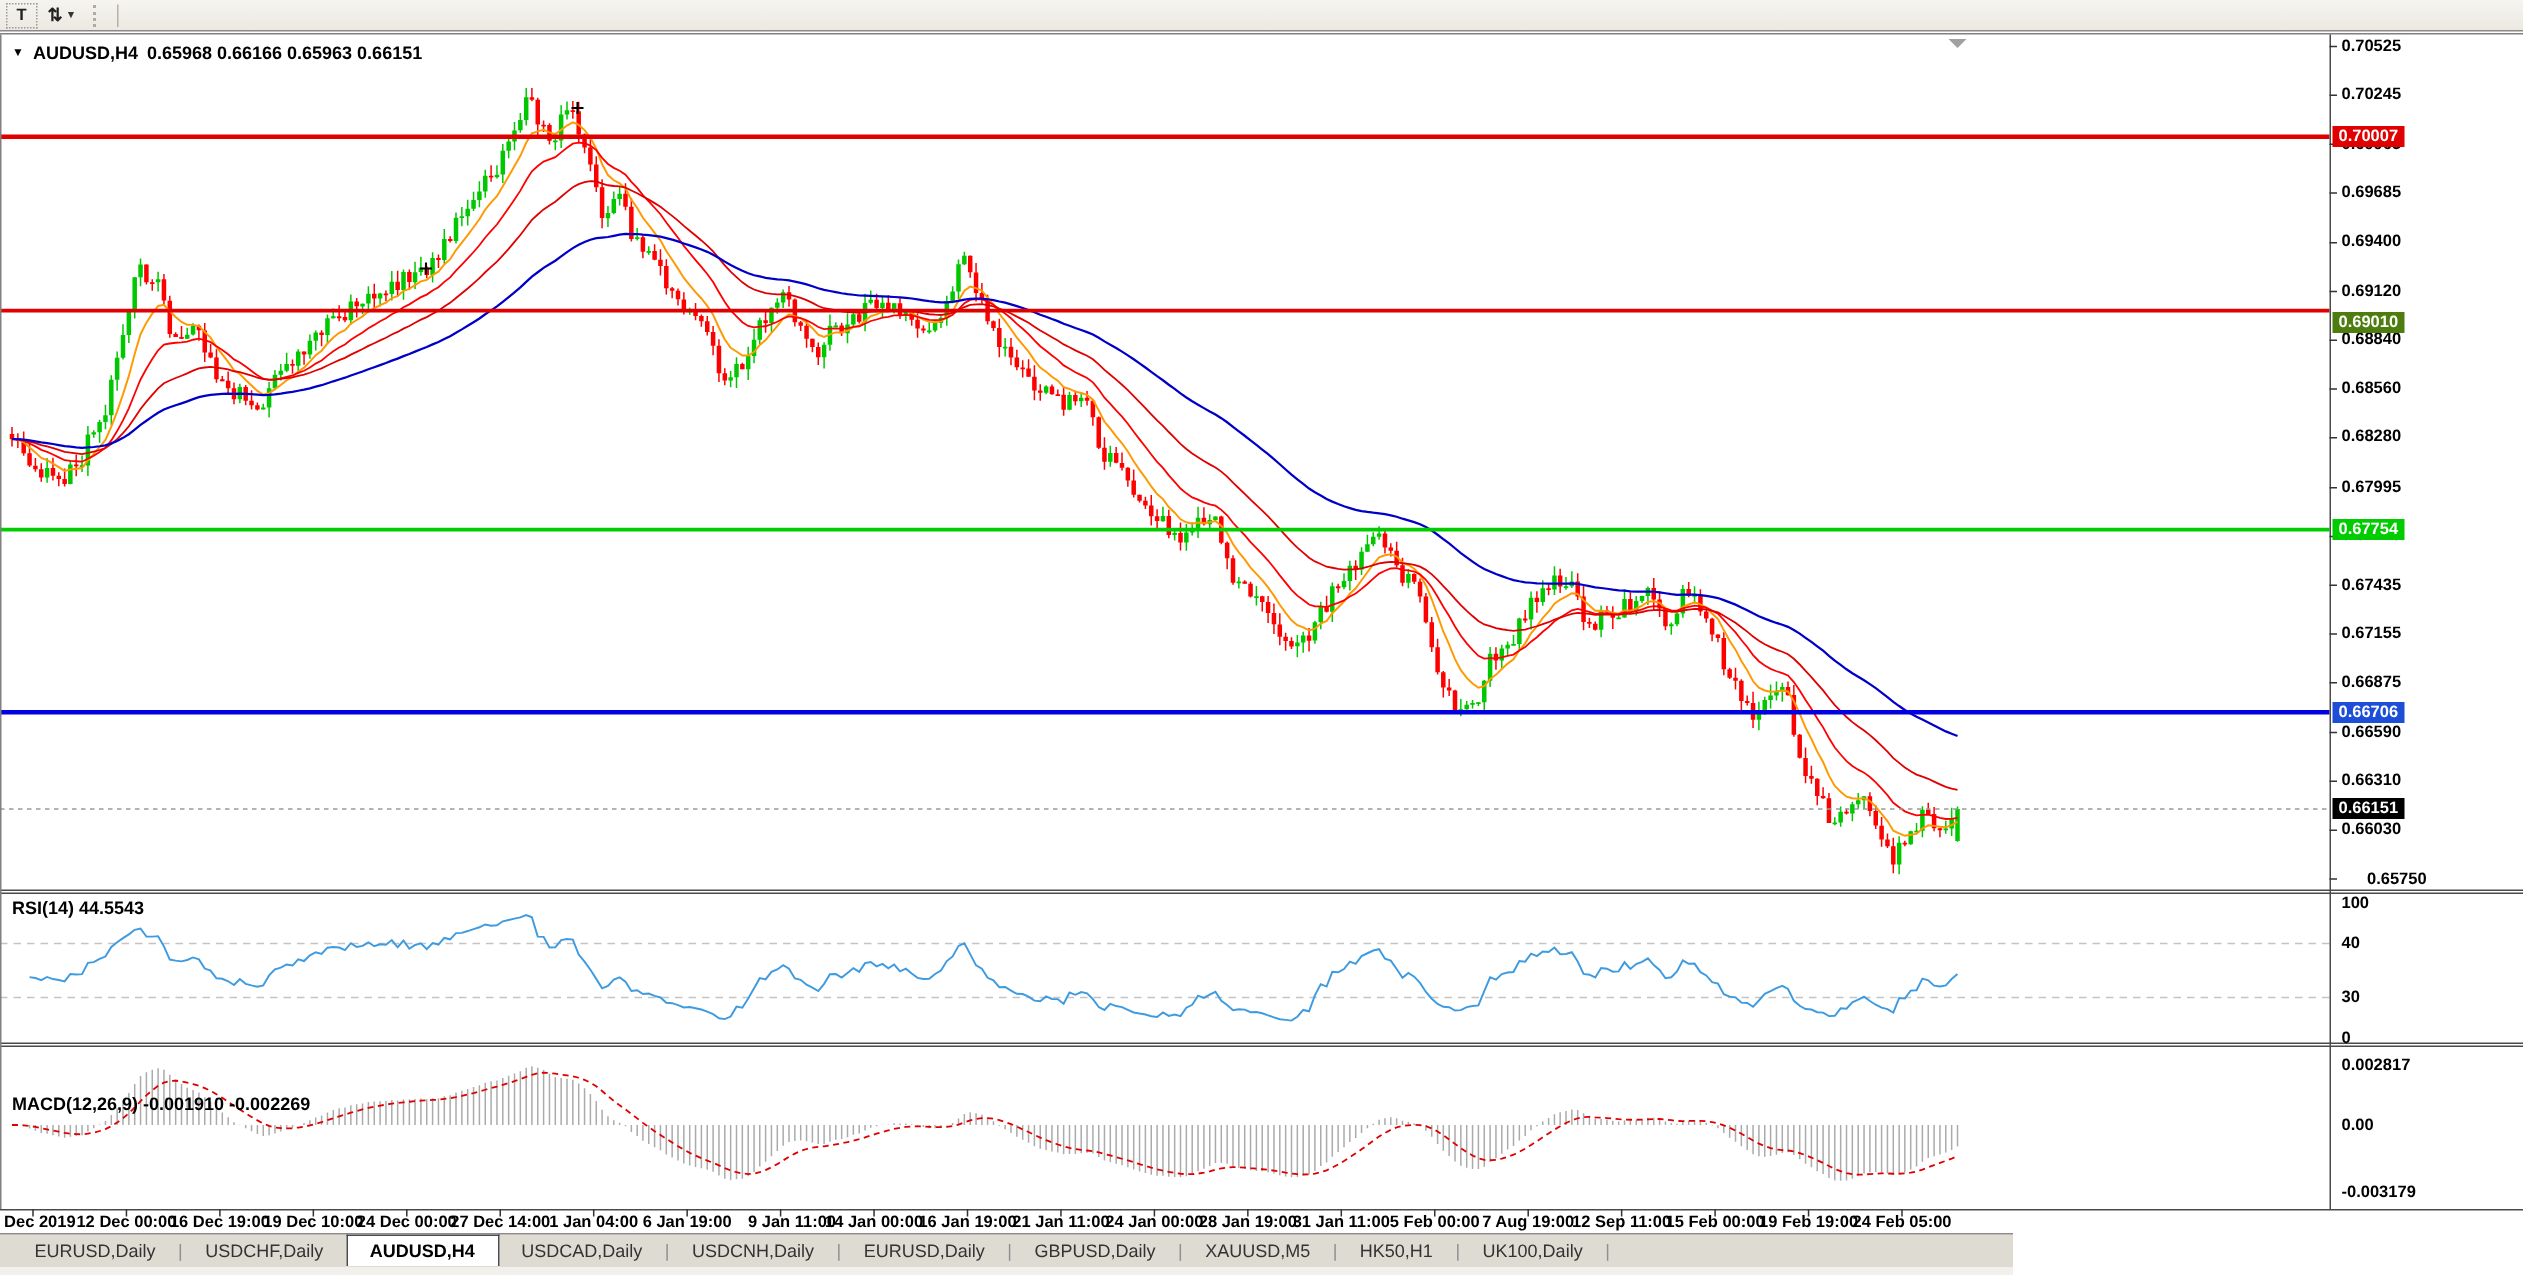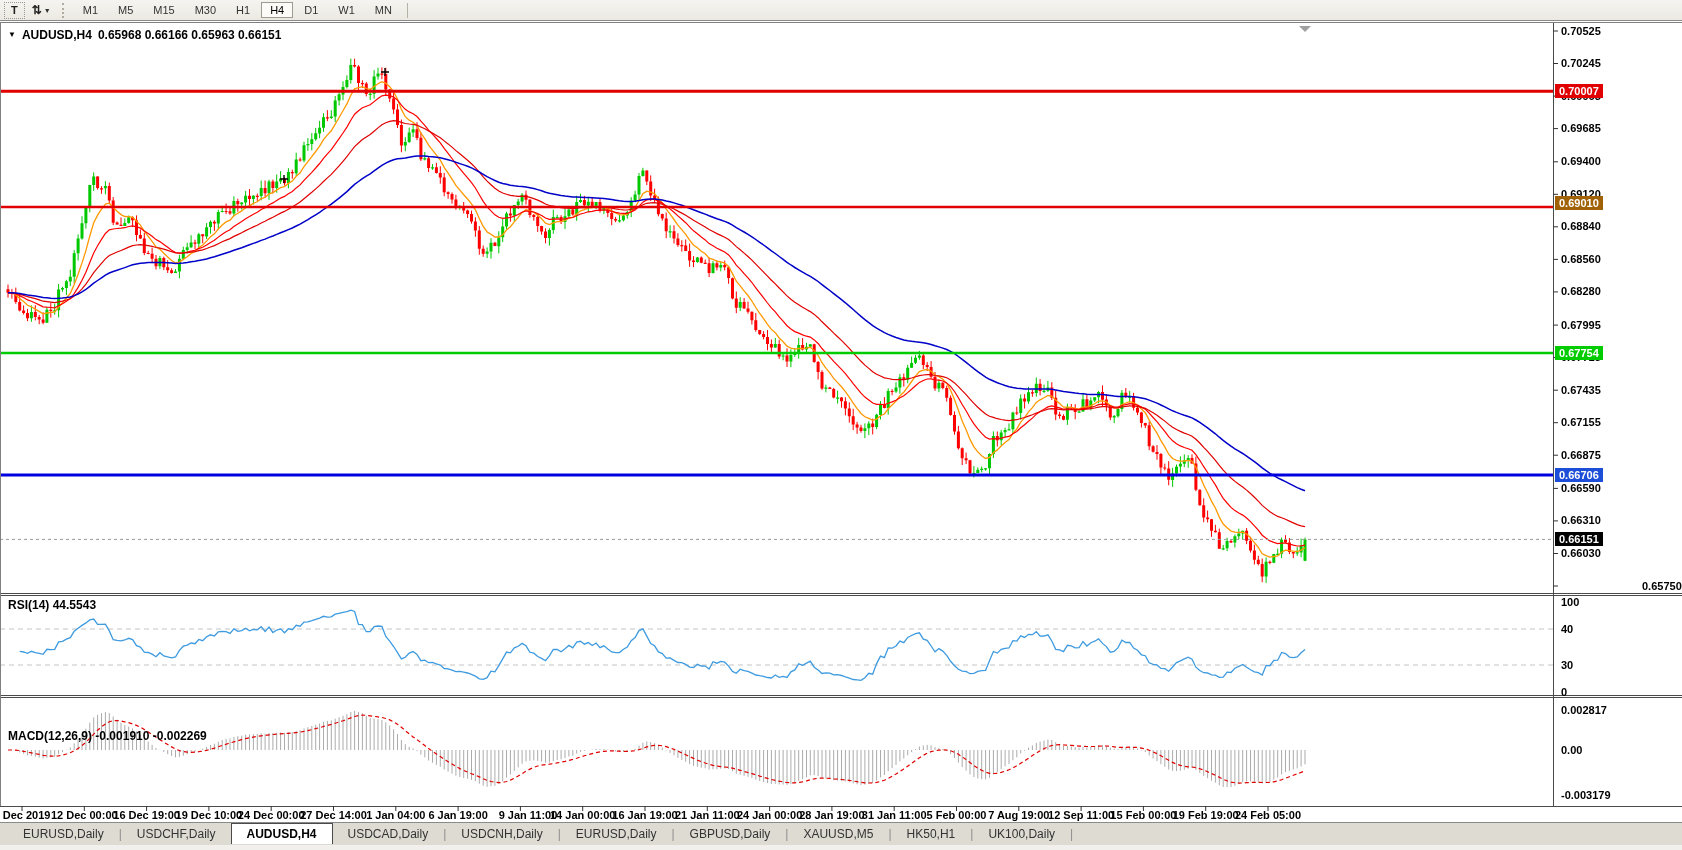--- a/index.html
+++ b/index.html
@@ -46,21 +46,21 @@
     position:absolute;left:1555px;z-index:4;
     font:700 11px "Liberation Sans",sans-serif;color:#fff;
     height:14px;line-height:14px;padding:0 4px;white-space:nowrap;text-align:center;
   }
   .time-label{
     position:absolute;top:809px;z-index:2;transform:translateX(-50%);
     font:700 11px "Liberation Sans",sans-serif;color:#000;white-space:nowrap;
   }
   
   .tabbar{
-    position:absolute;top:822px;left:0;width:1682px;height:28px;z-index:6;
+    position:absolute;top:822px;left:0;width:1342px;height:28px;z-index:6;
     background:linear-gradient(#dedbd3 0 22px,#f1f0ec 22px 28px);
     border-top:1px solid #8a8a8a;box-sizing:border-box;
   }
   .tabs{display:flex;align-items:stretch;height:21px;padding-left:8px}
   .tab{
     display:flex;align-items:center;padding:0 15px;
     font:12px "Liberation Sans",sans-serif;color:#333;cursor:default;white-space:nowrap;
   }
   .tab.active{
     background:#ffffff;border:1px solid #4a4a4a;border-bottom:none;
@@ -125,31 +125,20 @@
 </svg>
   </div>
 
 <div class="toolbar">
   <button class="tbtn">T</button>
   <button class="tbtn arrbtn">
     <span>⇅</span>
     <span class="caret">▼</span>
   </button>
   <div class="grip"></div>
-  <div class="tfgroup" id="tfgroup">
-      <button class="tf">M1</button>
-      <button class="tf">M5</button>
-      <button class="tf">M15</button>
-      <button class="tf">M30</button>
-      <button class="tf">H1</button>
-      <button class="tf active">H4</button>
-      <button class="tf">D1</button>
-      <button class="tf">W1</button>
-      <button class="tf">MN</button>
-    </div>
   <div class="tsep"></div>
 </div>
 
 <div class="chart-title">
   <span class="tri">▼</span>
   <span>AUDUSD,H4</span>
   <span>0.65968 0.66166 0.65963 0.66151</span>
 </div>
 
 <div class="pane-label" style="top:598px">RSI(14) 44.5543</div>
@@ -166,30 +155,30 @@
     <div class="axis-num" style="left:1561px;top:252.9px">0.68560</div>
     <div class="axis-num" style="left:1561px;top:285.4px">0.68280</div>
     <div class="axis-num" style="left:1561px;top:318.6px">0.67995</div>
     <div class="axis-num" style="left:1561px;top:351.1px">0.67715</div>
     <div class="axis-num" style="left:1561px;top:383.7px">0.67435</div>
     <div class="axis-num" style="left:1561px;top:416.2px">0.67155</div>
     <div class="axis-num" style="left:1561px;top:448.7px">0.66875</div>
     <div class="axis-num" style="left:1561px;top:481.9px">0.66590</div>
     <div class="axis-num" style="left:1561px;top:514.4px">0.66310</div>
     <div class="axis-num" style="left:1561px;top:547.0px">0.66030</div>
-    <div class="axis-num" style="left:1642px;top:579.5px">0.65750</div>
+    <div class="axis-num" style="left:1578px;top:579.5px">0.65750</div>
     <div class="axis-num" style="left:1561px;top:595.5px">100</div>
     <div class="axis-num" style="left:1561px;top:622.5px">40</div>
     <div class="axis-num" style="left:1561px;top:658.5px">30</div>
     <div class="axis-num" style="left:1561px;top:685.5px">0</div>
     <div class="axis-num" style="left:1561px;top:703.5px">0.002817</div>
     <div class="axis-num" style="left:1561px;top:743.5px">0.00</div>
     <div class="axis-num" style="left:1561px;top:788.6px">-0.003179</div>
     <div class="level-label" style="top:84.2px;background:#e00000">0.70007</div>
-    <div class="level-label" style="top:196px;background:#a16207">0.69010</div>
+    <div class="level-label" style="top:208px;background:#4d7c0f">0.69010</div>
     <div class="level-label" style="top:346.1px;background:#00cc00">0.67754</div>
     <div class="level-label" style="top:467.9px;background:#1d4ed8">0.66706</div>
     <div class="level-label" style="top:532.4px;background:#000000">0.66151</div>
     <div class="time-label" style="left:22.0px">9 Dec 2019</div>
     <div class="time-label" style="left:84.3px">12 Dec 00:00</div>
     <div class="time-label" style="left:146.6px">16 Dec 19:00</div>
     <div class="time-label" style="left:208.9px">19 Dec 10:00</div>
     <div class="time-label" style="left:271.2px">24 Dec 00:00</div>
     <div class="time-label" style="left:333.5px">27 Dec 14:00</div>
     <div class="time-label" style="left:395.8px">1 Jan 04:00</div>

